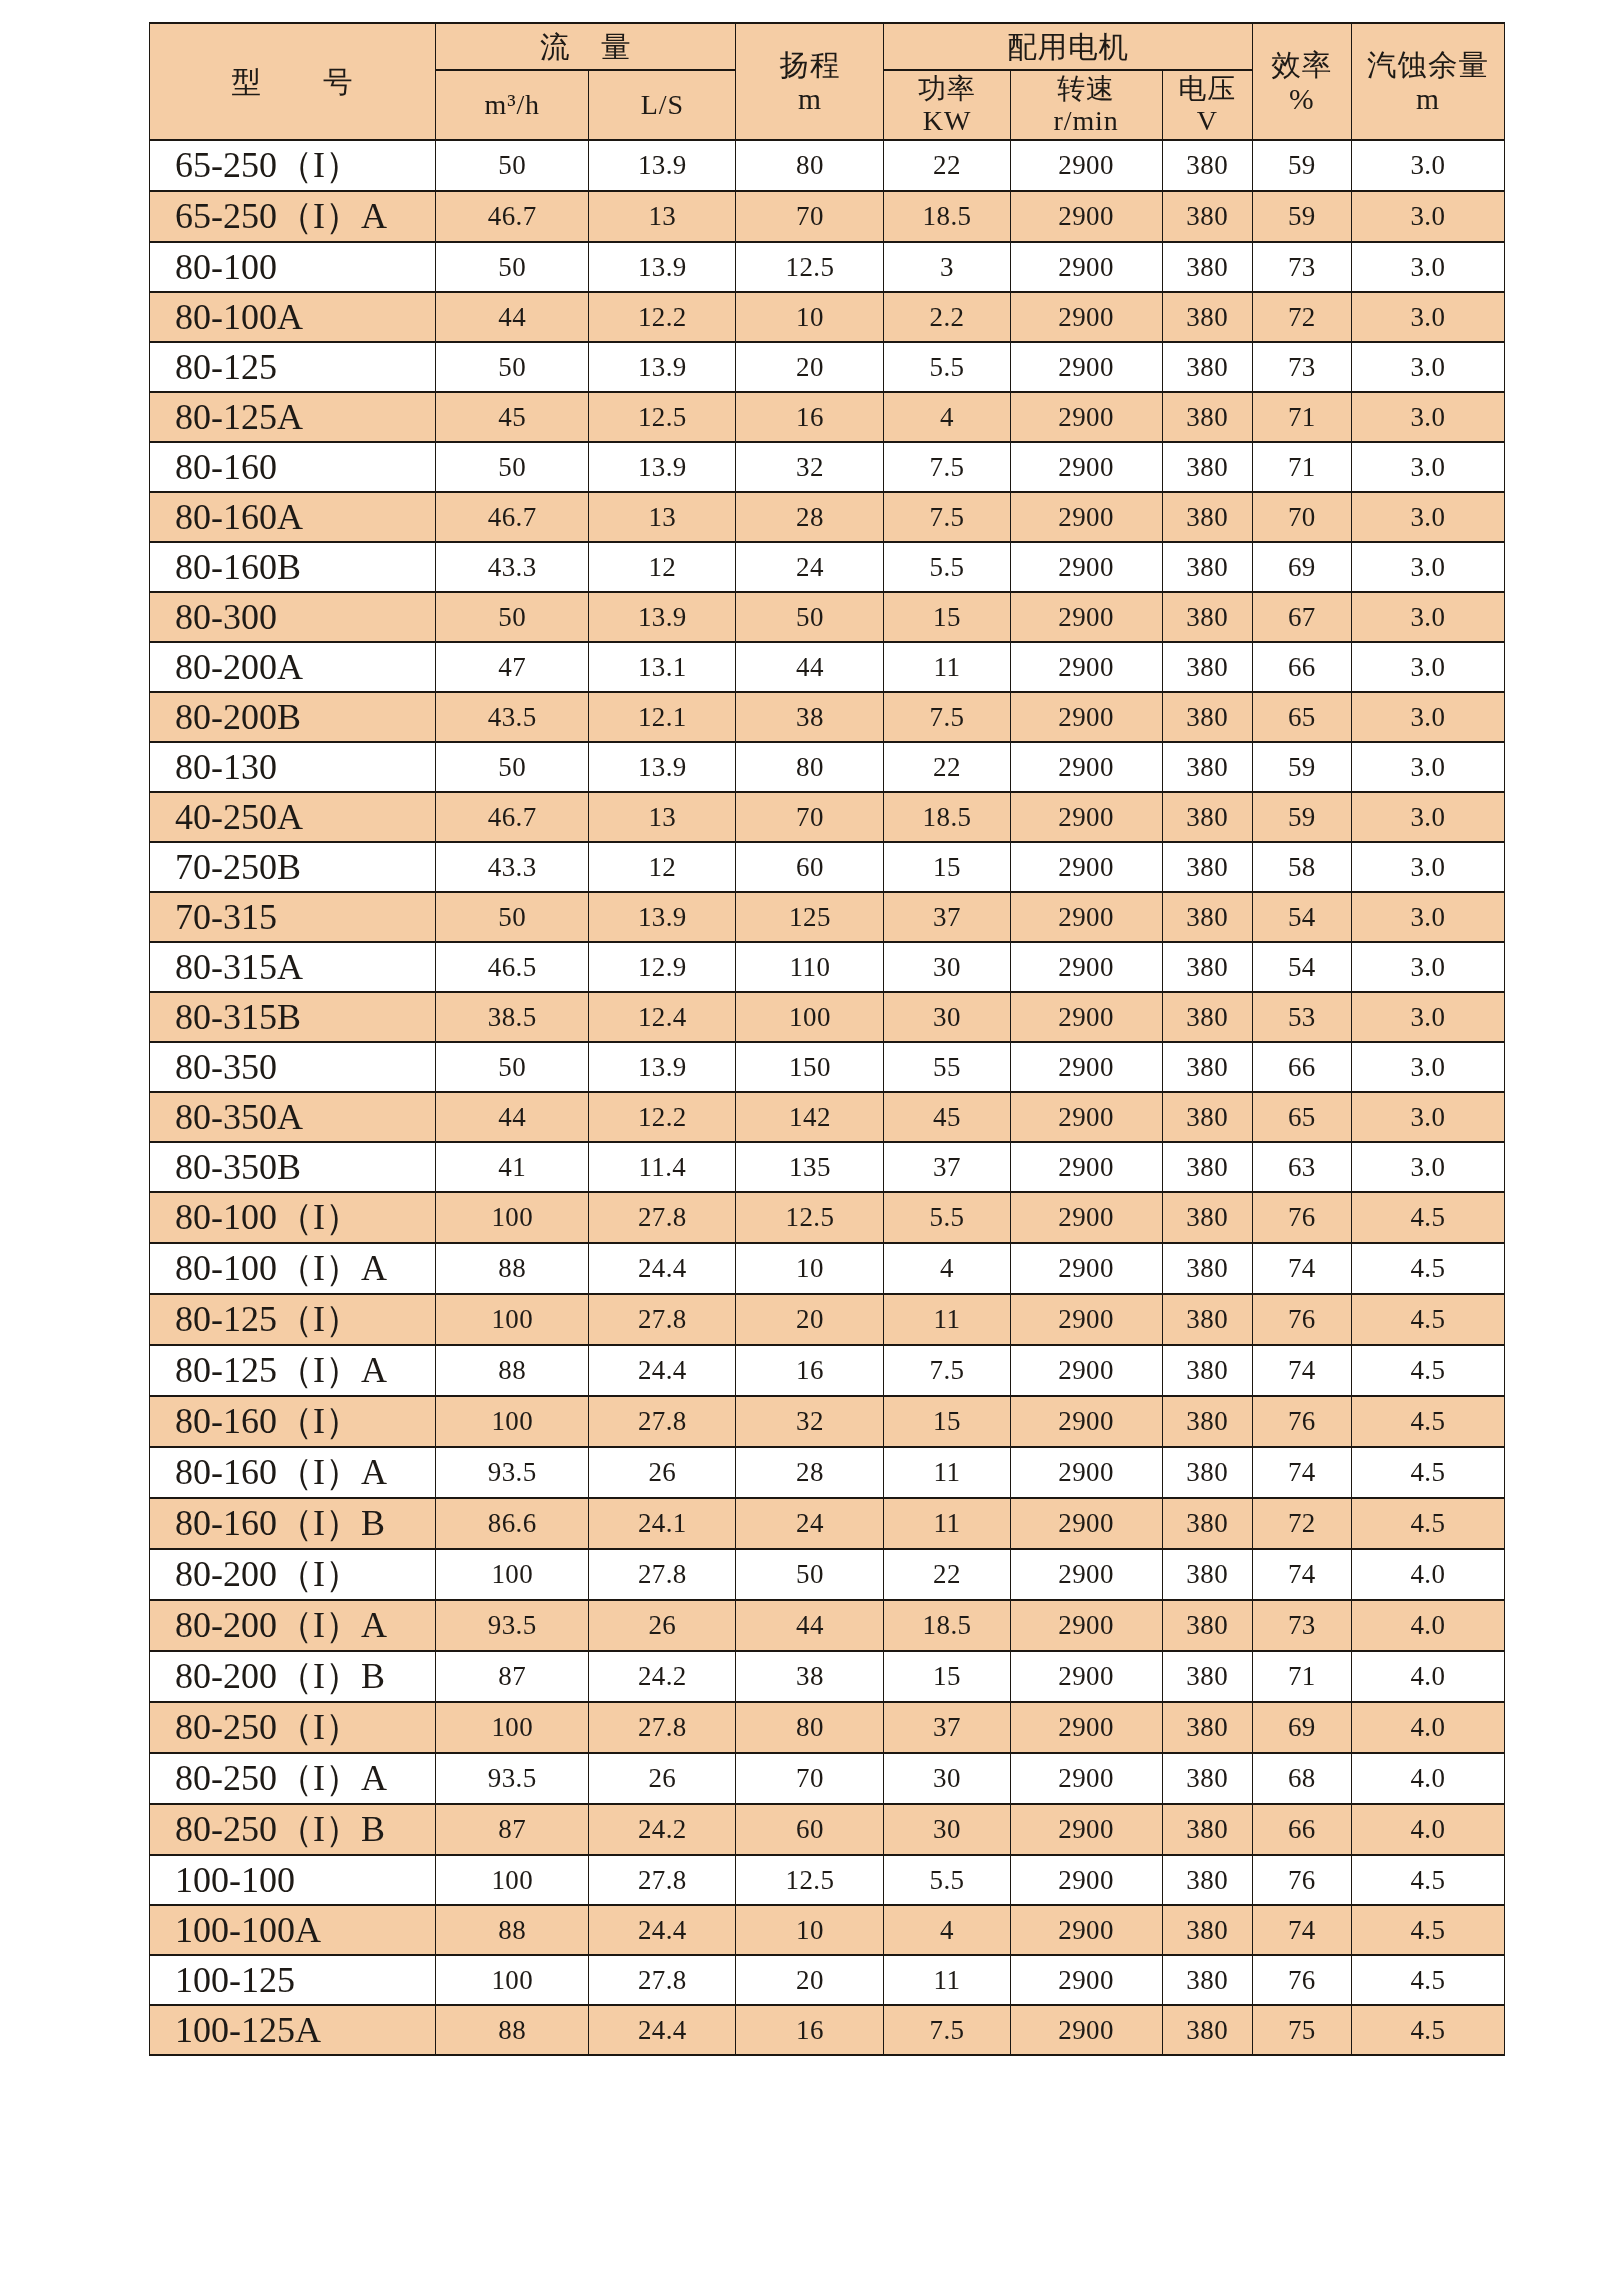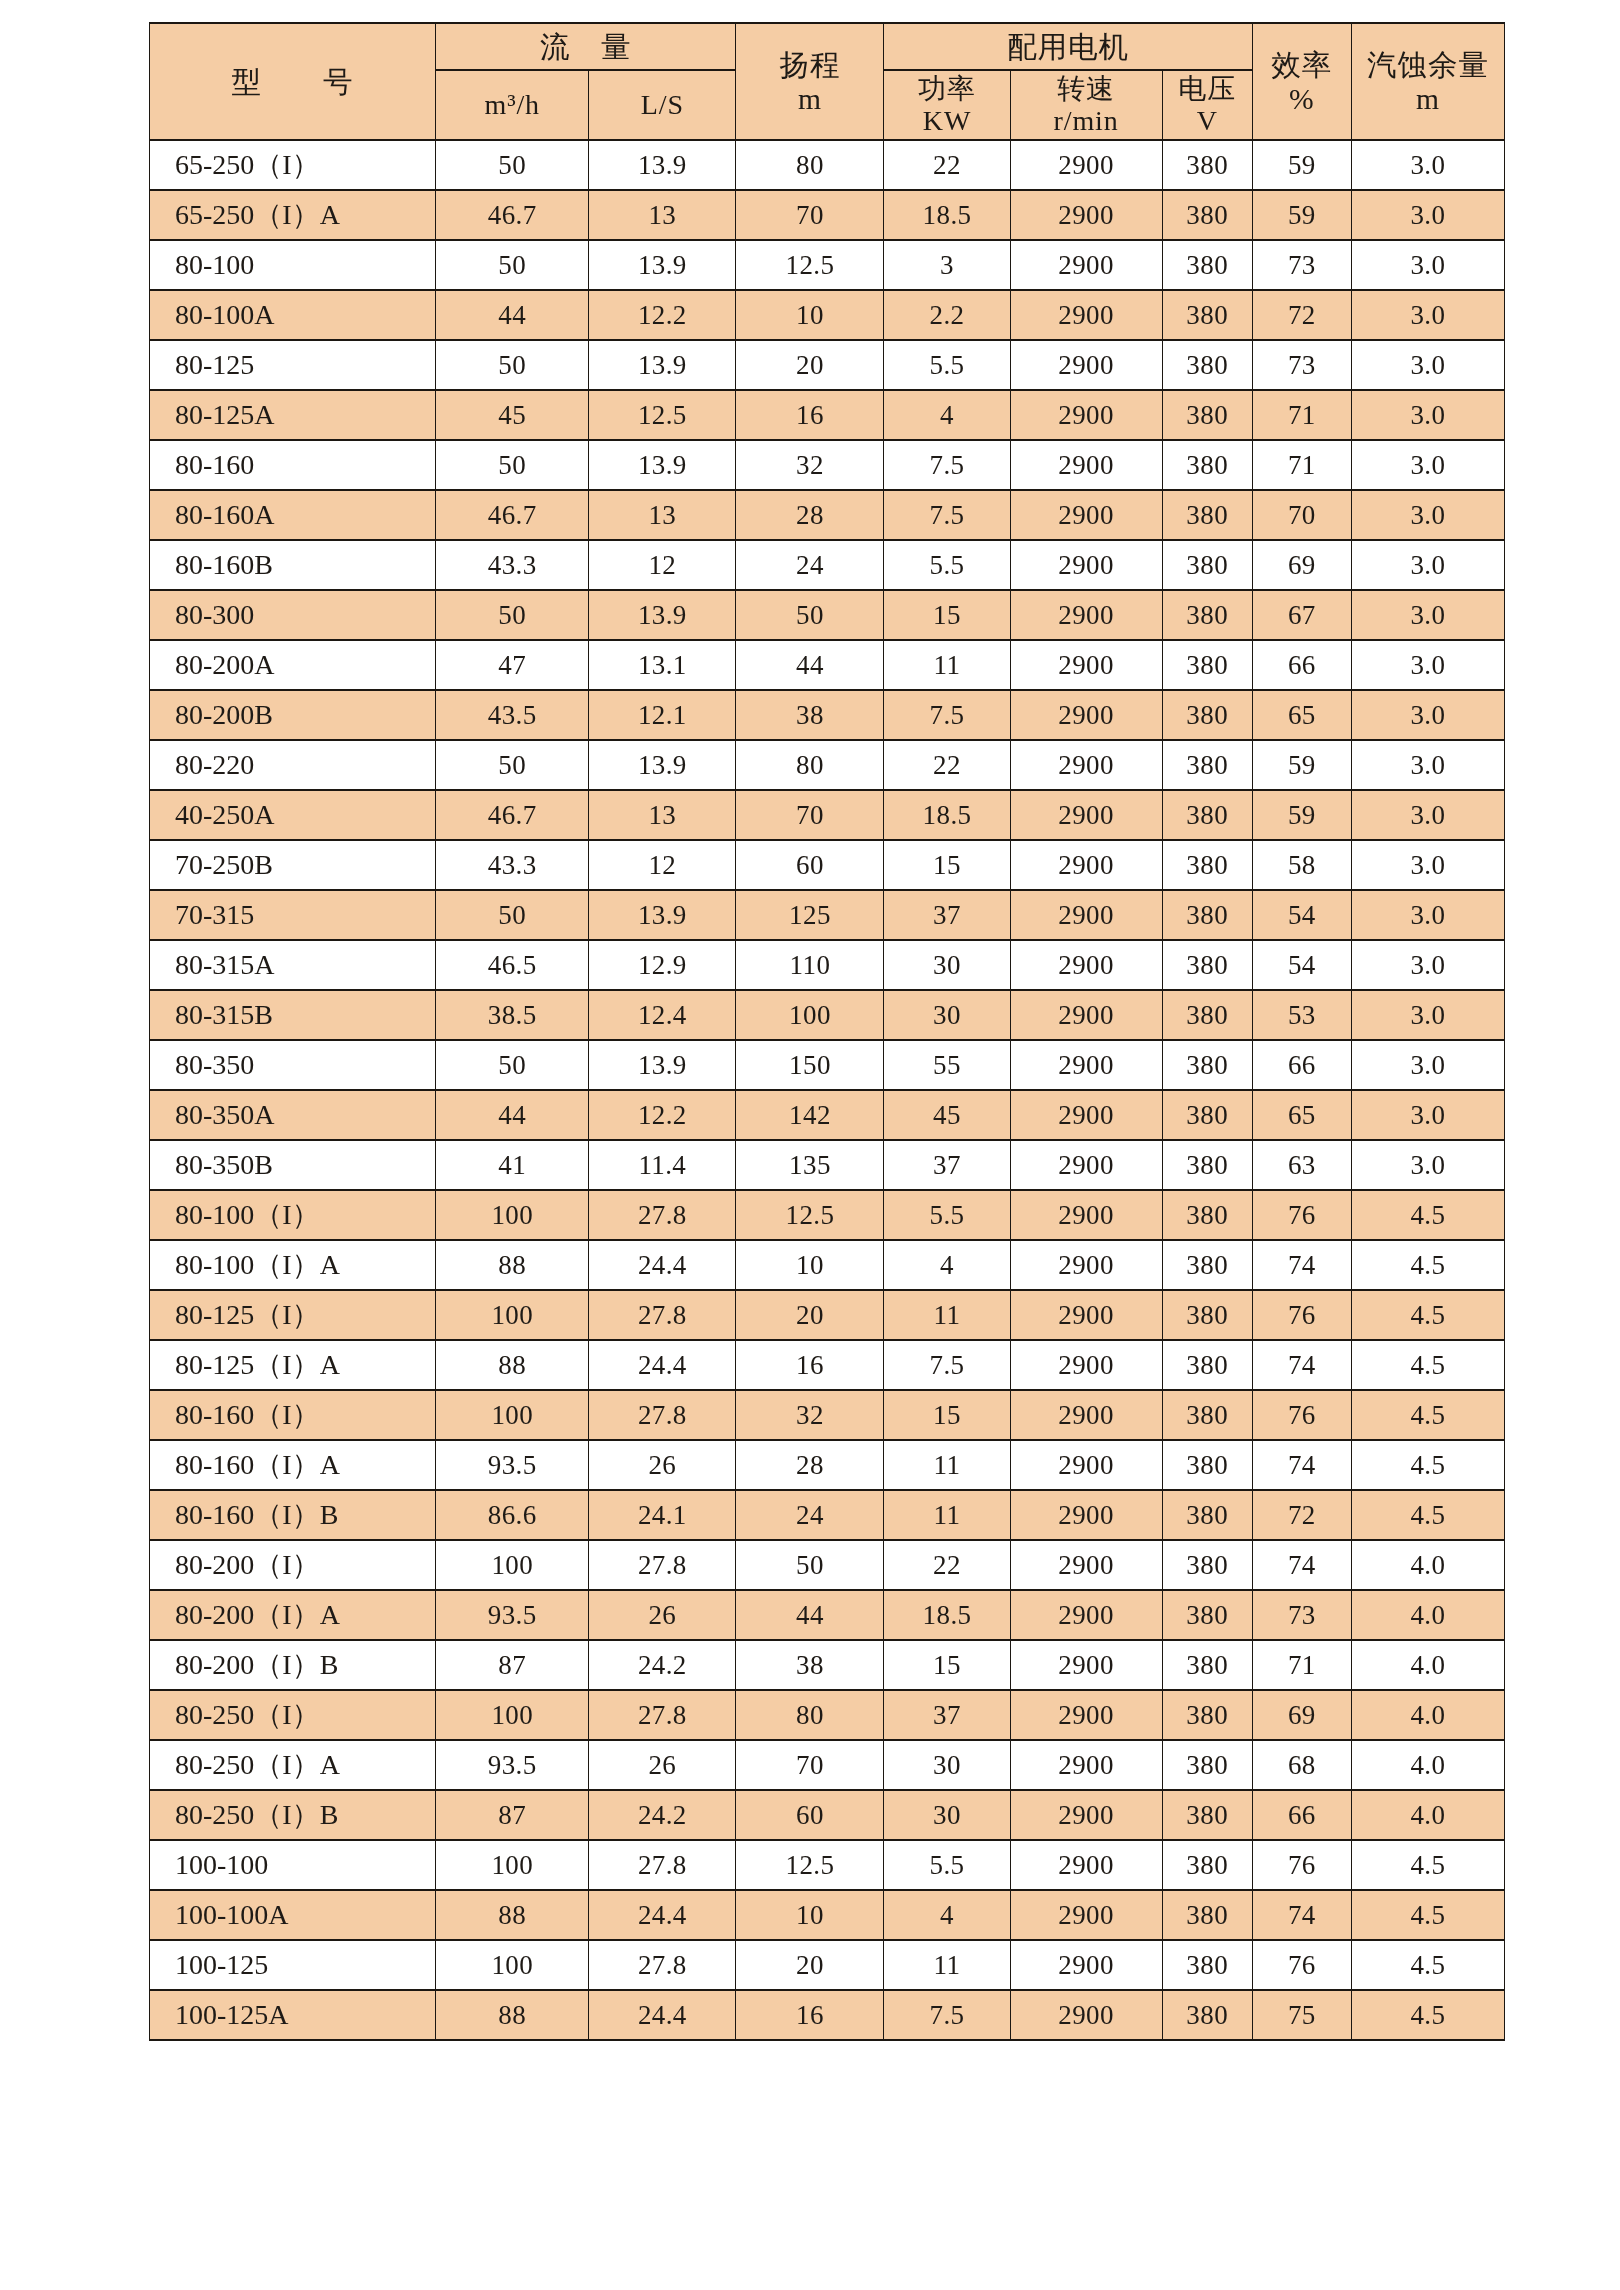--- a/index.html
+++ b/index.html
@@ -51,21 +51,21 @@
   tbody tr:nth-child(even) { background: #f5cda5; }
   tbody td {
     font-size: 27px;
     text-align: center;
     vertical-align: middle;
     letter-spacing: 0.4px;
   }
   tbody td.model-cell {
     text-align: left;
     padding-left: 25px;
-    font-size: 28px;
+    font-size: 36px;
     letter-spacing: 0px;
     margin-top: 28px;
   }
 </style>
 </head>
 <body>
 
 <div class="page">
   <table class="pump-table">
     <colgroup>
@@ -229,21 +229,21 @@
       <td>43.5</td>
       <td>12.1</td>
       <td>38</td>
       <td>7.5</td>
       <td>2900</td>
       <td>380</td>
       <td>65</td>
       <td>3.0</td>
     </tr>
         <tr>
-      <td class="model-cell">80-220</td>
+      <td class="model-cell">80-130</td>
       <td>50</td>
       <td>13.9</td>
       <td>80</td>
       <td>22</td>
       <td>2900</td>
       <td>380</td>
       <td>59</td>
       <td>3.0</td>
     </tr>
         <tr>

